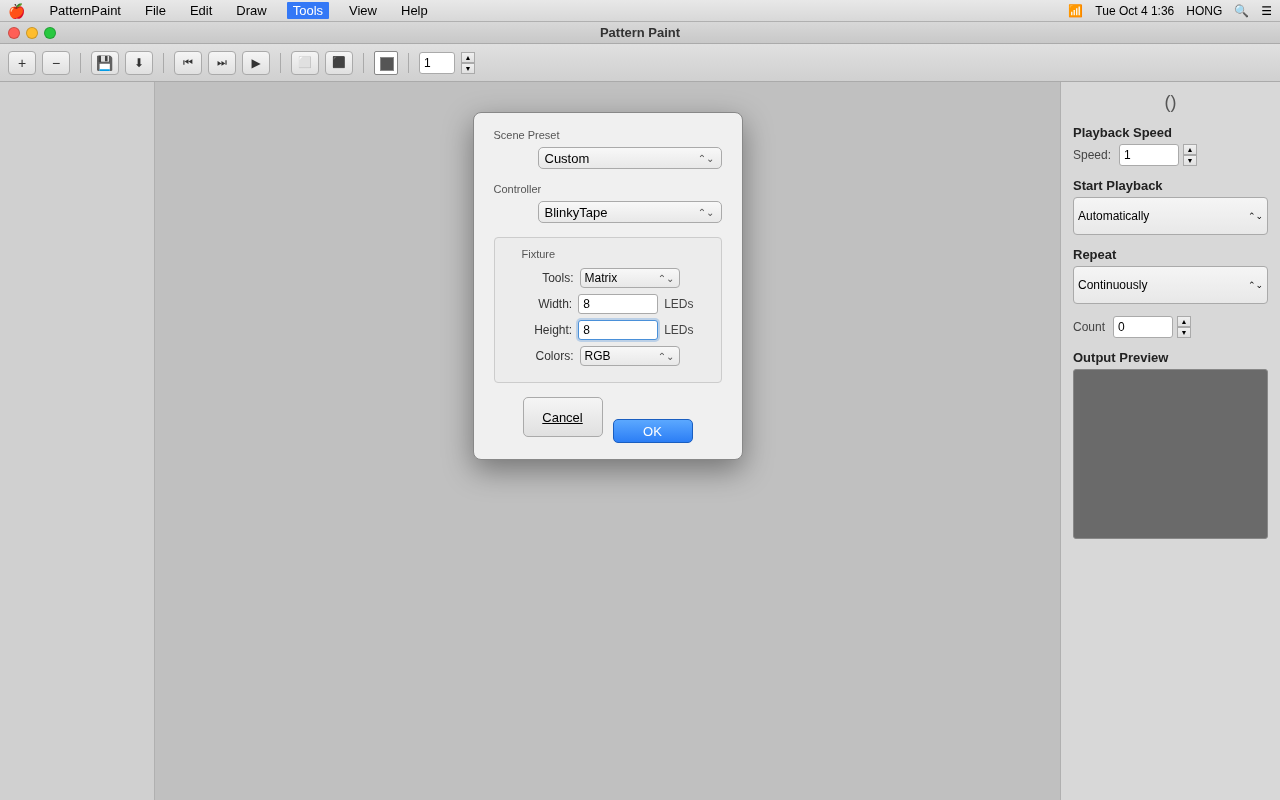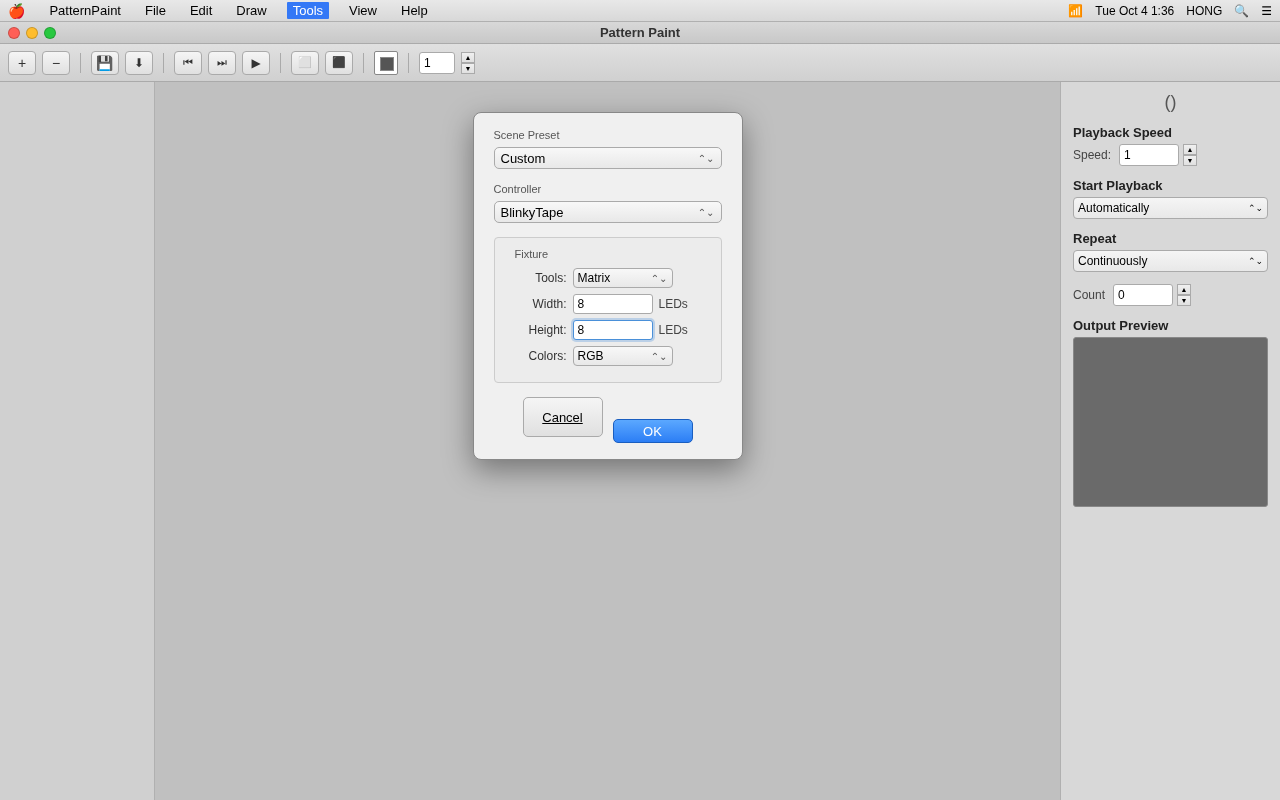--- a/index.html
+++ b/index.html
@@ -200,21 +200,21 @@
       display: inline-block;
       margin-right: 4px;
     }
     .right-panel-row {
       display: flex;
       align-items: center;
       gap: 4px;
     }
     .right-panel-select {
       flex: 1;
-      height: 22px;
+      height: 38px;
       background: linear-gradient(to bottom, #f5f5f5, #e8e8e8);
       border: 1px solid #aaa;
       border-radius: 4px;
       font-size: 12px;
       padding: 0 4px;
       display: flex;
       align-items: center;
       justify-content: space-between;
       cursor: pointer;
     }
@@ -270,30 +270,31 @@
       height: 22px;
       background: linear-gradient(to bottom, #f8f8f8, #e8e8e8);
       border: 1px solid #aaa;
       border-radius: 5px;
       display: flex;
       align-items: center;
       justify-content: space-between;
       padding: 0 6px;
       font-size: 13px;
       cursor: pointer;
+      margin-left: 44px;
     }
     .dropdown-arrow {
       font-size: 10px;
       color: #555;
     }
     .modal-fixture-box {
       border: 1px solid #ccc;
       border-radius: 4px;
       background: #ececec;
-      padding: 10px 20px;
+      padding: 10px 27px;
       margin-bottom: 14px;
     }
     .fixture-label {
       font-size: 11px;
       color: #555;
       margin-bottom: 8px;
     }
     .fixture-row {
       display: flex;
       align-items: center;

